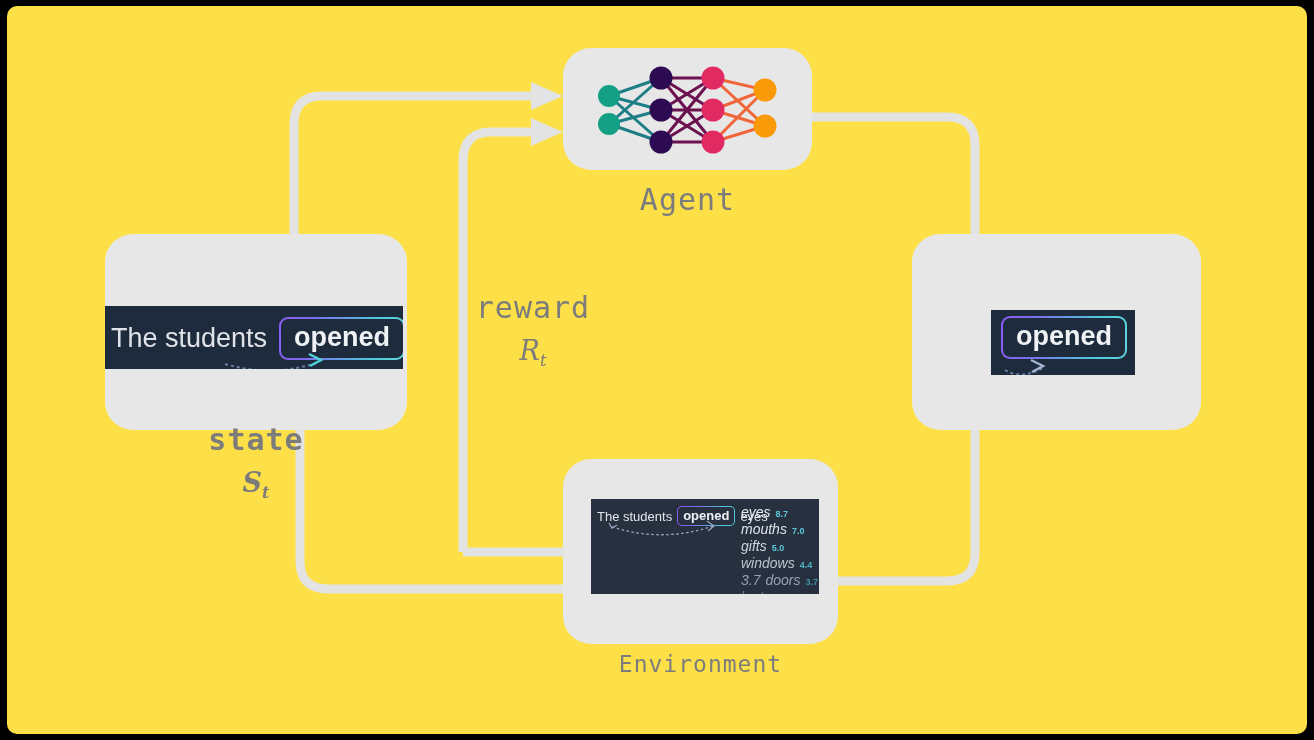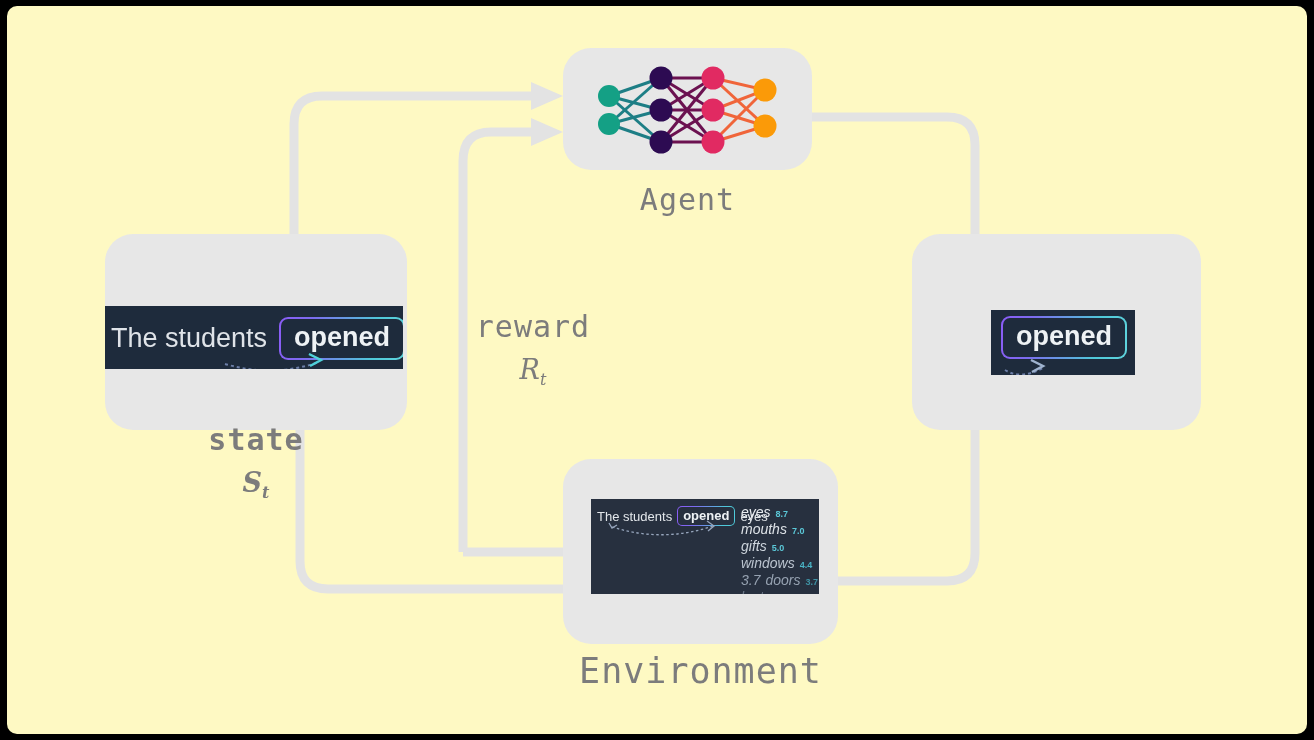--- a/index.html
+++ b/index.html
@@ -11,21 +11,21 @@
   }
   #frame {
     position: absolute; left: 0; top: 0;
     width: 1314px; height: 740px;
     background: #000;
     border-radius: 16px;
   }
   #page {
     position: absolute; left: 7px; top: 6px;
     width: 1300px; height: 728px;
-    background: #fef9c3;
+    background: #fde047;
     border-radius: 10px;
     overflow: hidden;
   }
 
   
   #wires { position: absolute; left: 0; top: 0; width: 1300px; height: 728px; }
 
   
   .card {
     position: absolute;
@@ -55,21 +55,21 @@
     letter-spacing: 0;
     margin-top: 10px;
   }
   .caption .sub sub {
     font-size: 16px;
     font-style: italic;
   }
   #agent-caption       { left: 556px; top: 176px; width: 249px; }
   #state-caption       { left: 98px;  top: 416px; width: 302px; font-weight: bold; }
   #action-caption      { left: 905px; top: 432px; width: 289px; }
-  #environment-caption { left: 516px; top: 645px; width: 355px; font-size: 35px; }
+  #environment-caption { left: 516px; top: 645px; width: 355px; font-size: 23px; }
 
   
   #nn { position: absolute; left: 30px; top: 14px; width: 190px; height: 96px; }
 
   
   #state-band {
     position: absolute; left: 0px; top: 72px;
     width: 298px; height: 63px;
     background: #1e2b3c;
     overflow: hidden;
@@ -291,21 +291,21 @@
           <path d="M21,28 Q72,44 122,27" fill="none" stroke="#97a6bd" stroke-width="1.3" stroke-dasharray="2.5 2.5"></path>
           <path d="M18,24 L21,29 L26,26" fill="none" stroke="#97a6bd" stroke-width="1.3"></path>
           <path d="M116,22 L123,27 L117,32" fill="none" stroke="#97a6bd" stroke-width="1.3"></path>
         </svg>
       </div>
     </div>
     <div class="caption" id="environment-caption">
       <span>Environment</span>
     </div>
 
-    <div class="caption" id="reward-caption" style="left:440px; top:303px; width:172px;">
+    <div class="caption" id="reward-caption" style="left:440px; top:284px; width:172px;">
       <span>reward</span>
       <span class="sub">
         <span>R</span><sub>t</sub>
       </span>
     </div>
 
   </div>
 </div>
 
 </body></html>

